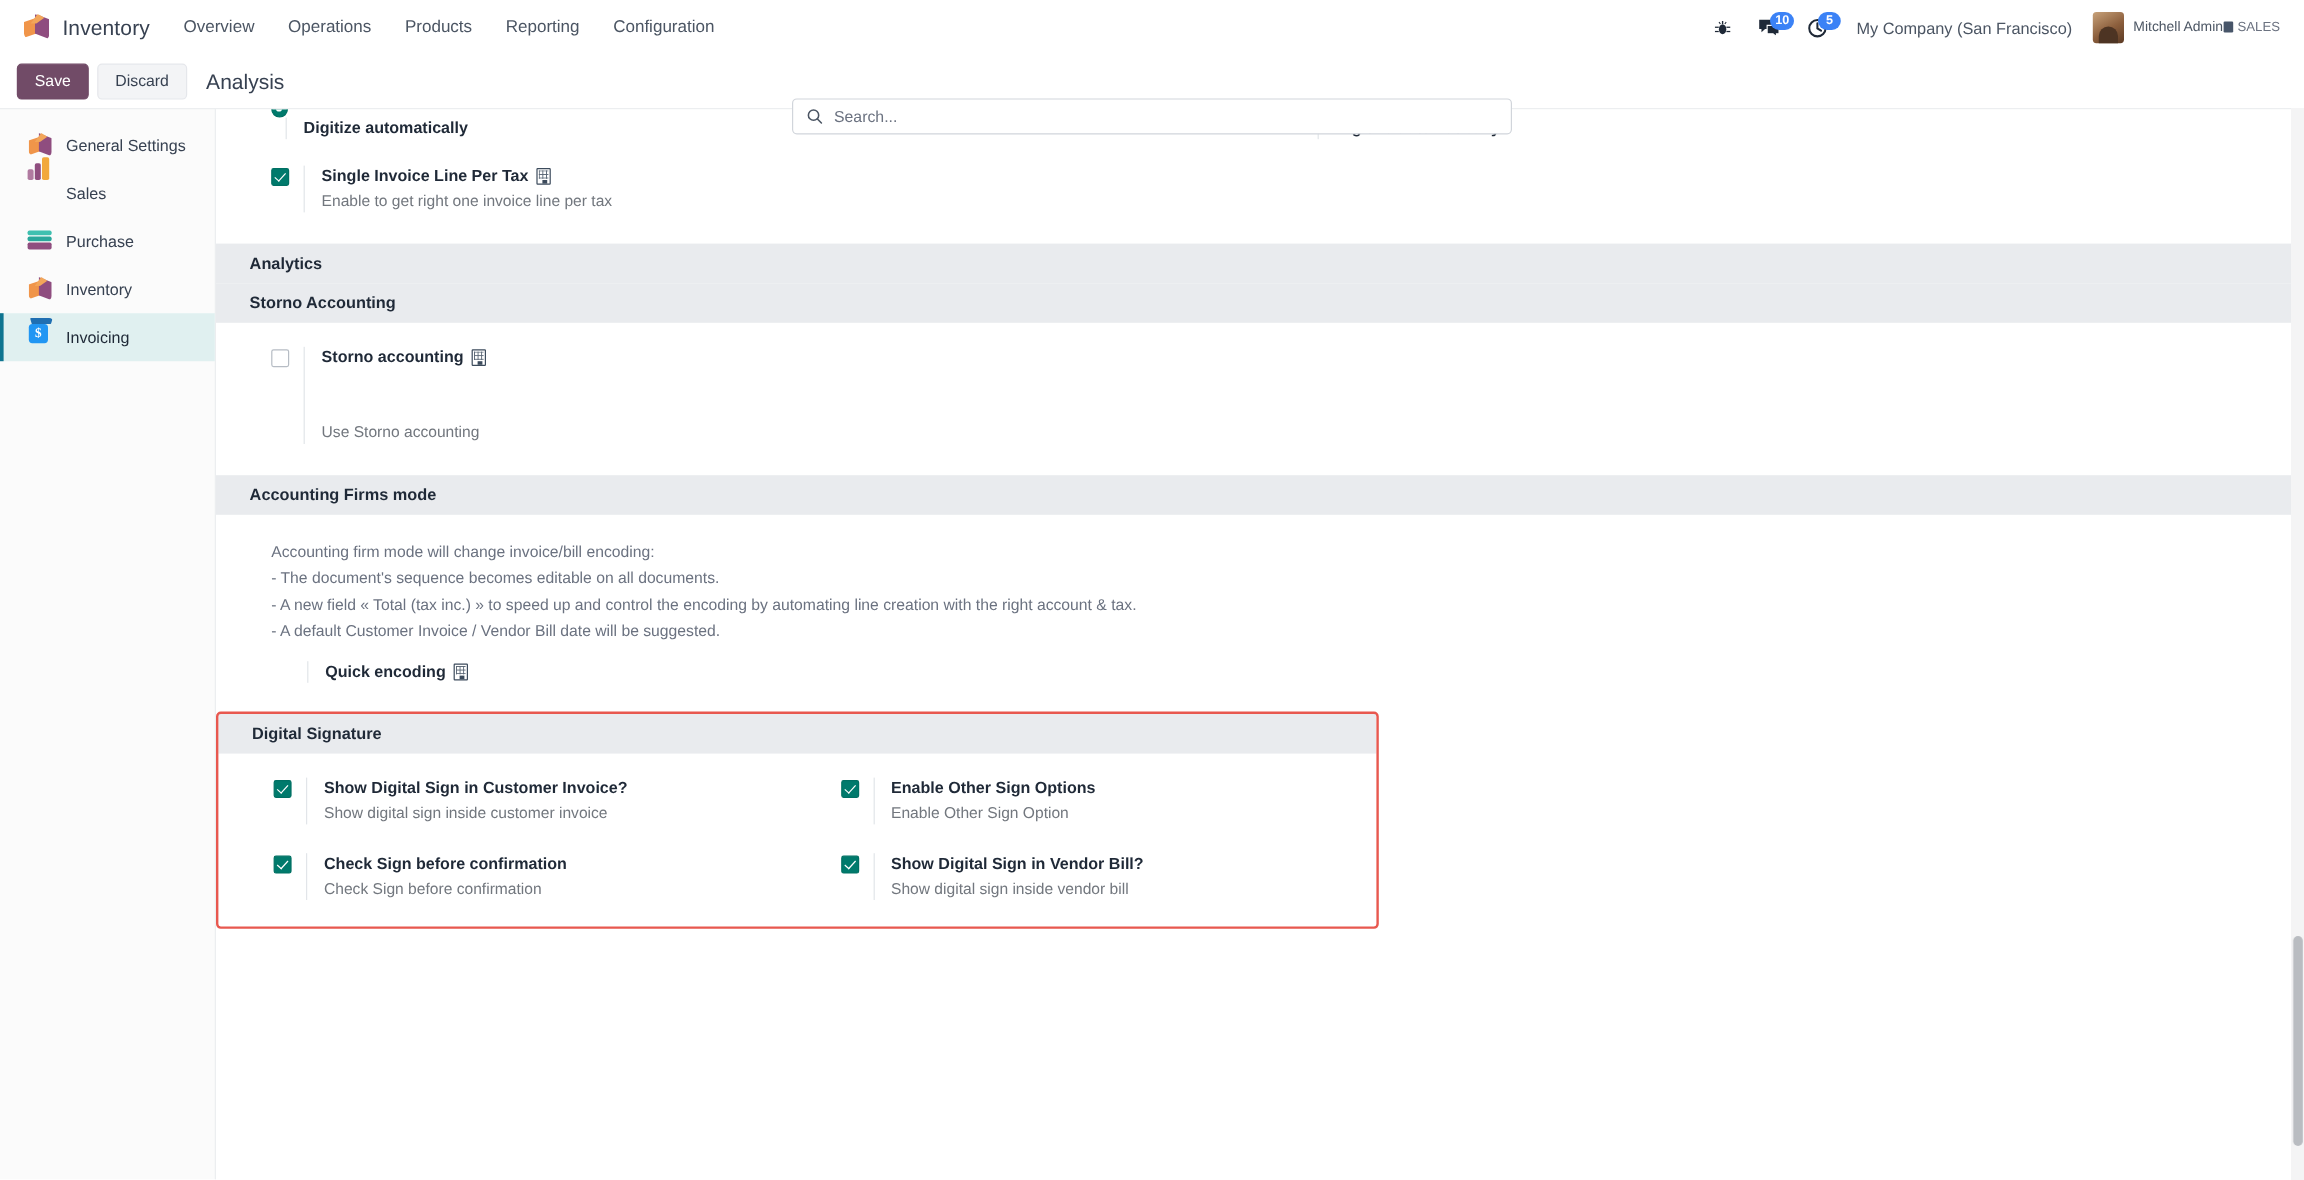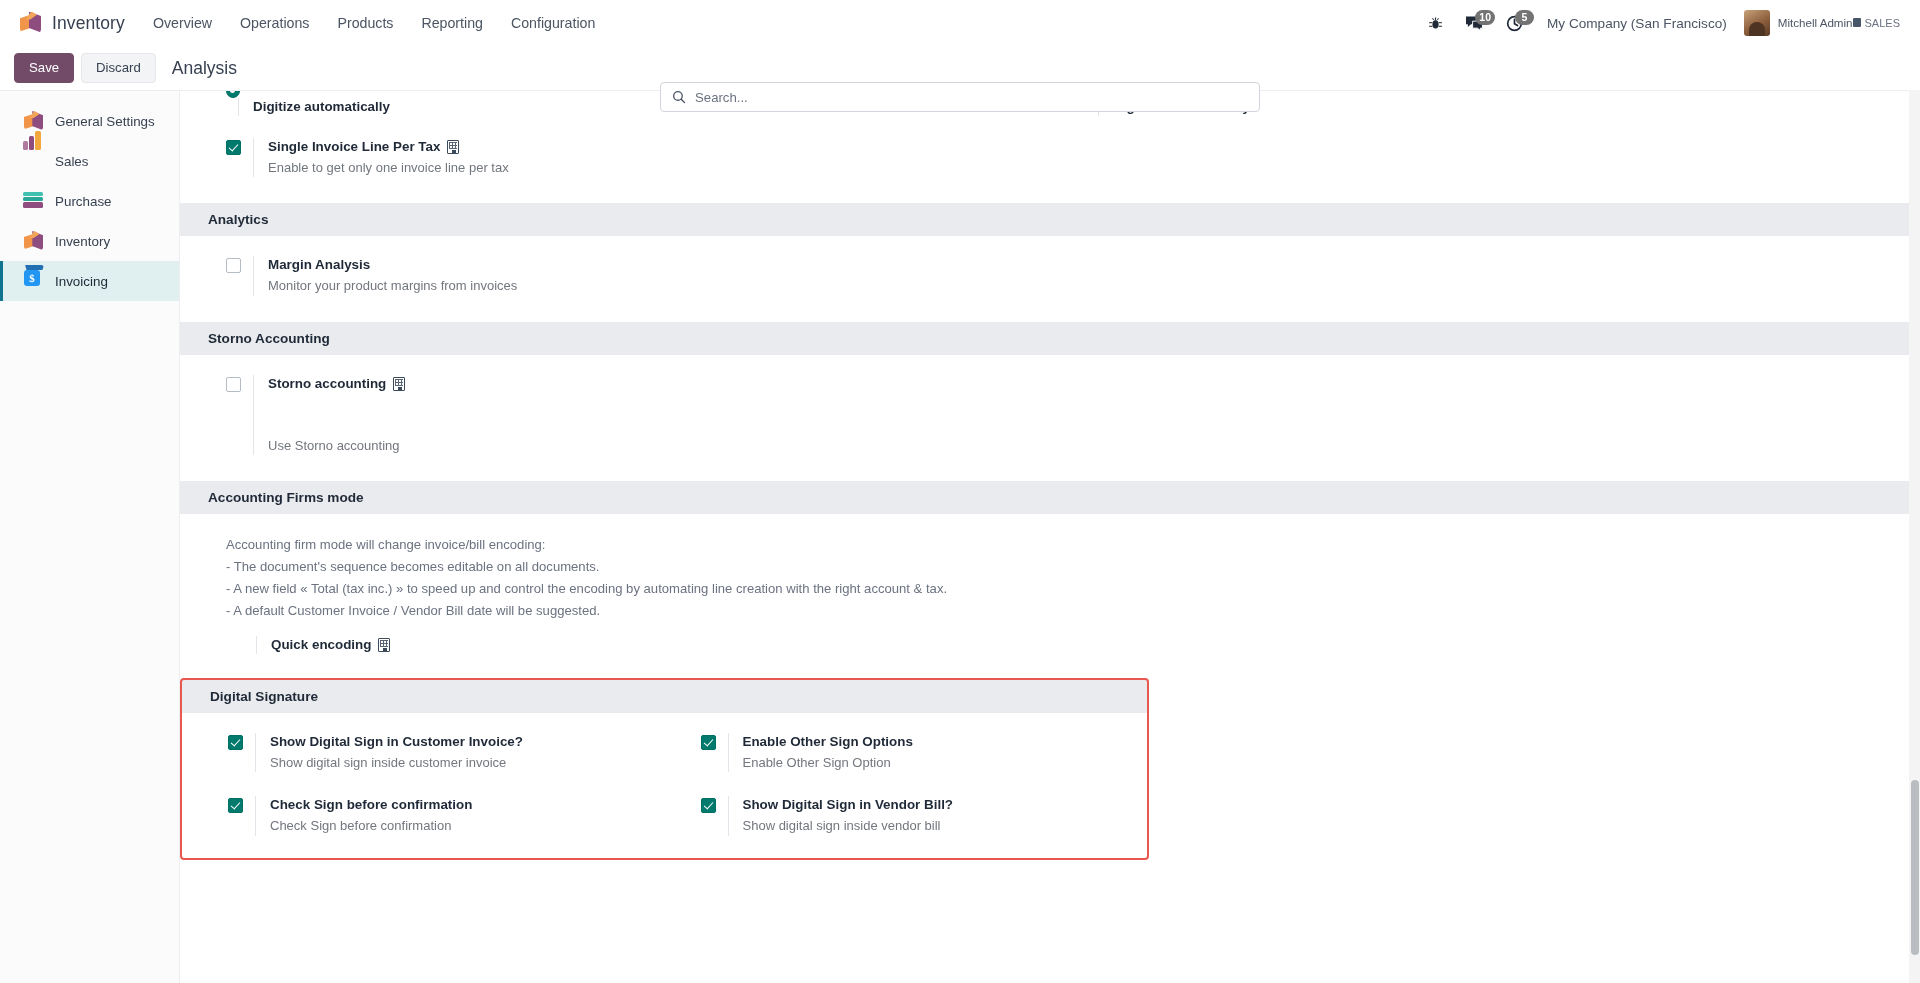--- a/index.html
+++ b/index.html
@@ -53,21 +53,21 @@
   .nav-right {
     margin-left: auto; display: flex; align-items: center; gap: 0px;
     padding-right: 6px;
   }
   .nav-icon-btn {
     position: relative; padding: 6px 11px; display: flex; align-items: center;
     cursor: pointer;
   }
   .badge {
     position: absolute; top: 1px; right: 0px;
-    background: #737373; color: #fff; font-size: 10.5px; font-weight: 600;
+    background: #3b82f6; color: #fff; font-size: 10.5px; font-weight: 600;
     border-radius: 9px; min-width: 19px; height: 15px;
     display: flex; align-items: center; justify-content: center;
     padding: 0 4px; line-height: 1;
   }
   .company-name {
     font-size: 13.6px; color: #4b5563; padding: 0 13px; white-space: nowrap;
     cursor: pointer;
   }
   .user-block {
     display: flex; align-items: center; gap: 8px; padding-left: 4px; cursor: pointer;
@@ -393,39 +393,28 @@
 
         </div>
 
         <div class="setting-row" style="margin-top:22px;">
           <span class="chk on"></span>
           <span class="setting-text">
             <span class="setting-title">
               <span>Single Invoice Line Per Tax</span>
               <i class="building"></i>
             </span>
-            <span class="setting-desc" style="display:block;">Enable to get only one invoice line per tax</span>
+            <span class="setting-desc" style="display:block;">Enable to get right one invoice line per tax</span>
           </span>
         </div>
       </div>
     </div>
 
     <div class="app-block">
       <div class="sect-header">Analytics</div>
-      <div class="sect-body">
-        <div class="setting-row">
-          <span class="chk"></span>
-          <span class="setting-text">
-            <span class="setting-title">
-              <span>Margin Analysis</span>
-            </span>
-            <span class="setting-desc" style="display:block;">Monitor your product margins from invoices</span>
-          </span>
-        </div>
-      </div>
     </div>
 
     <div class="app-block">
       <div class="sect-header">Storno Accounting</div>
       <div class="sect-body">
         <div class="setting-row">
           <span class="chk"></span>
           <span class="setting-text">
             <span class="setting-title">
               <span>Storno accounting</span>

